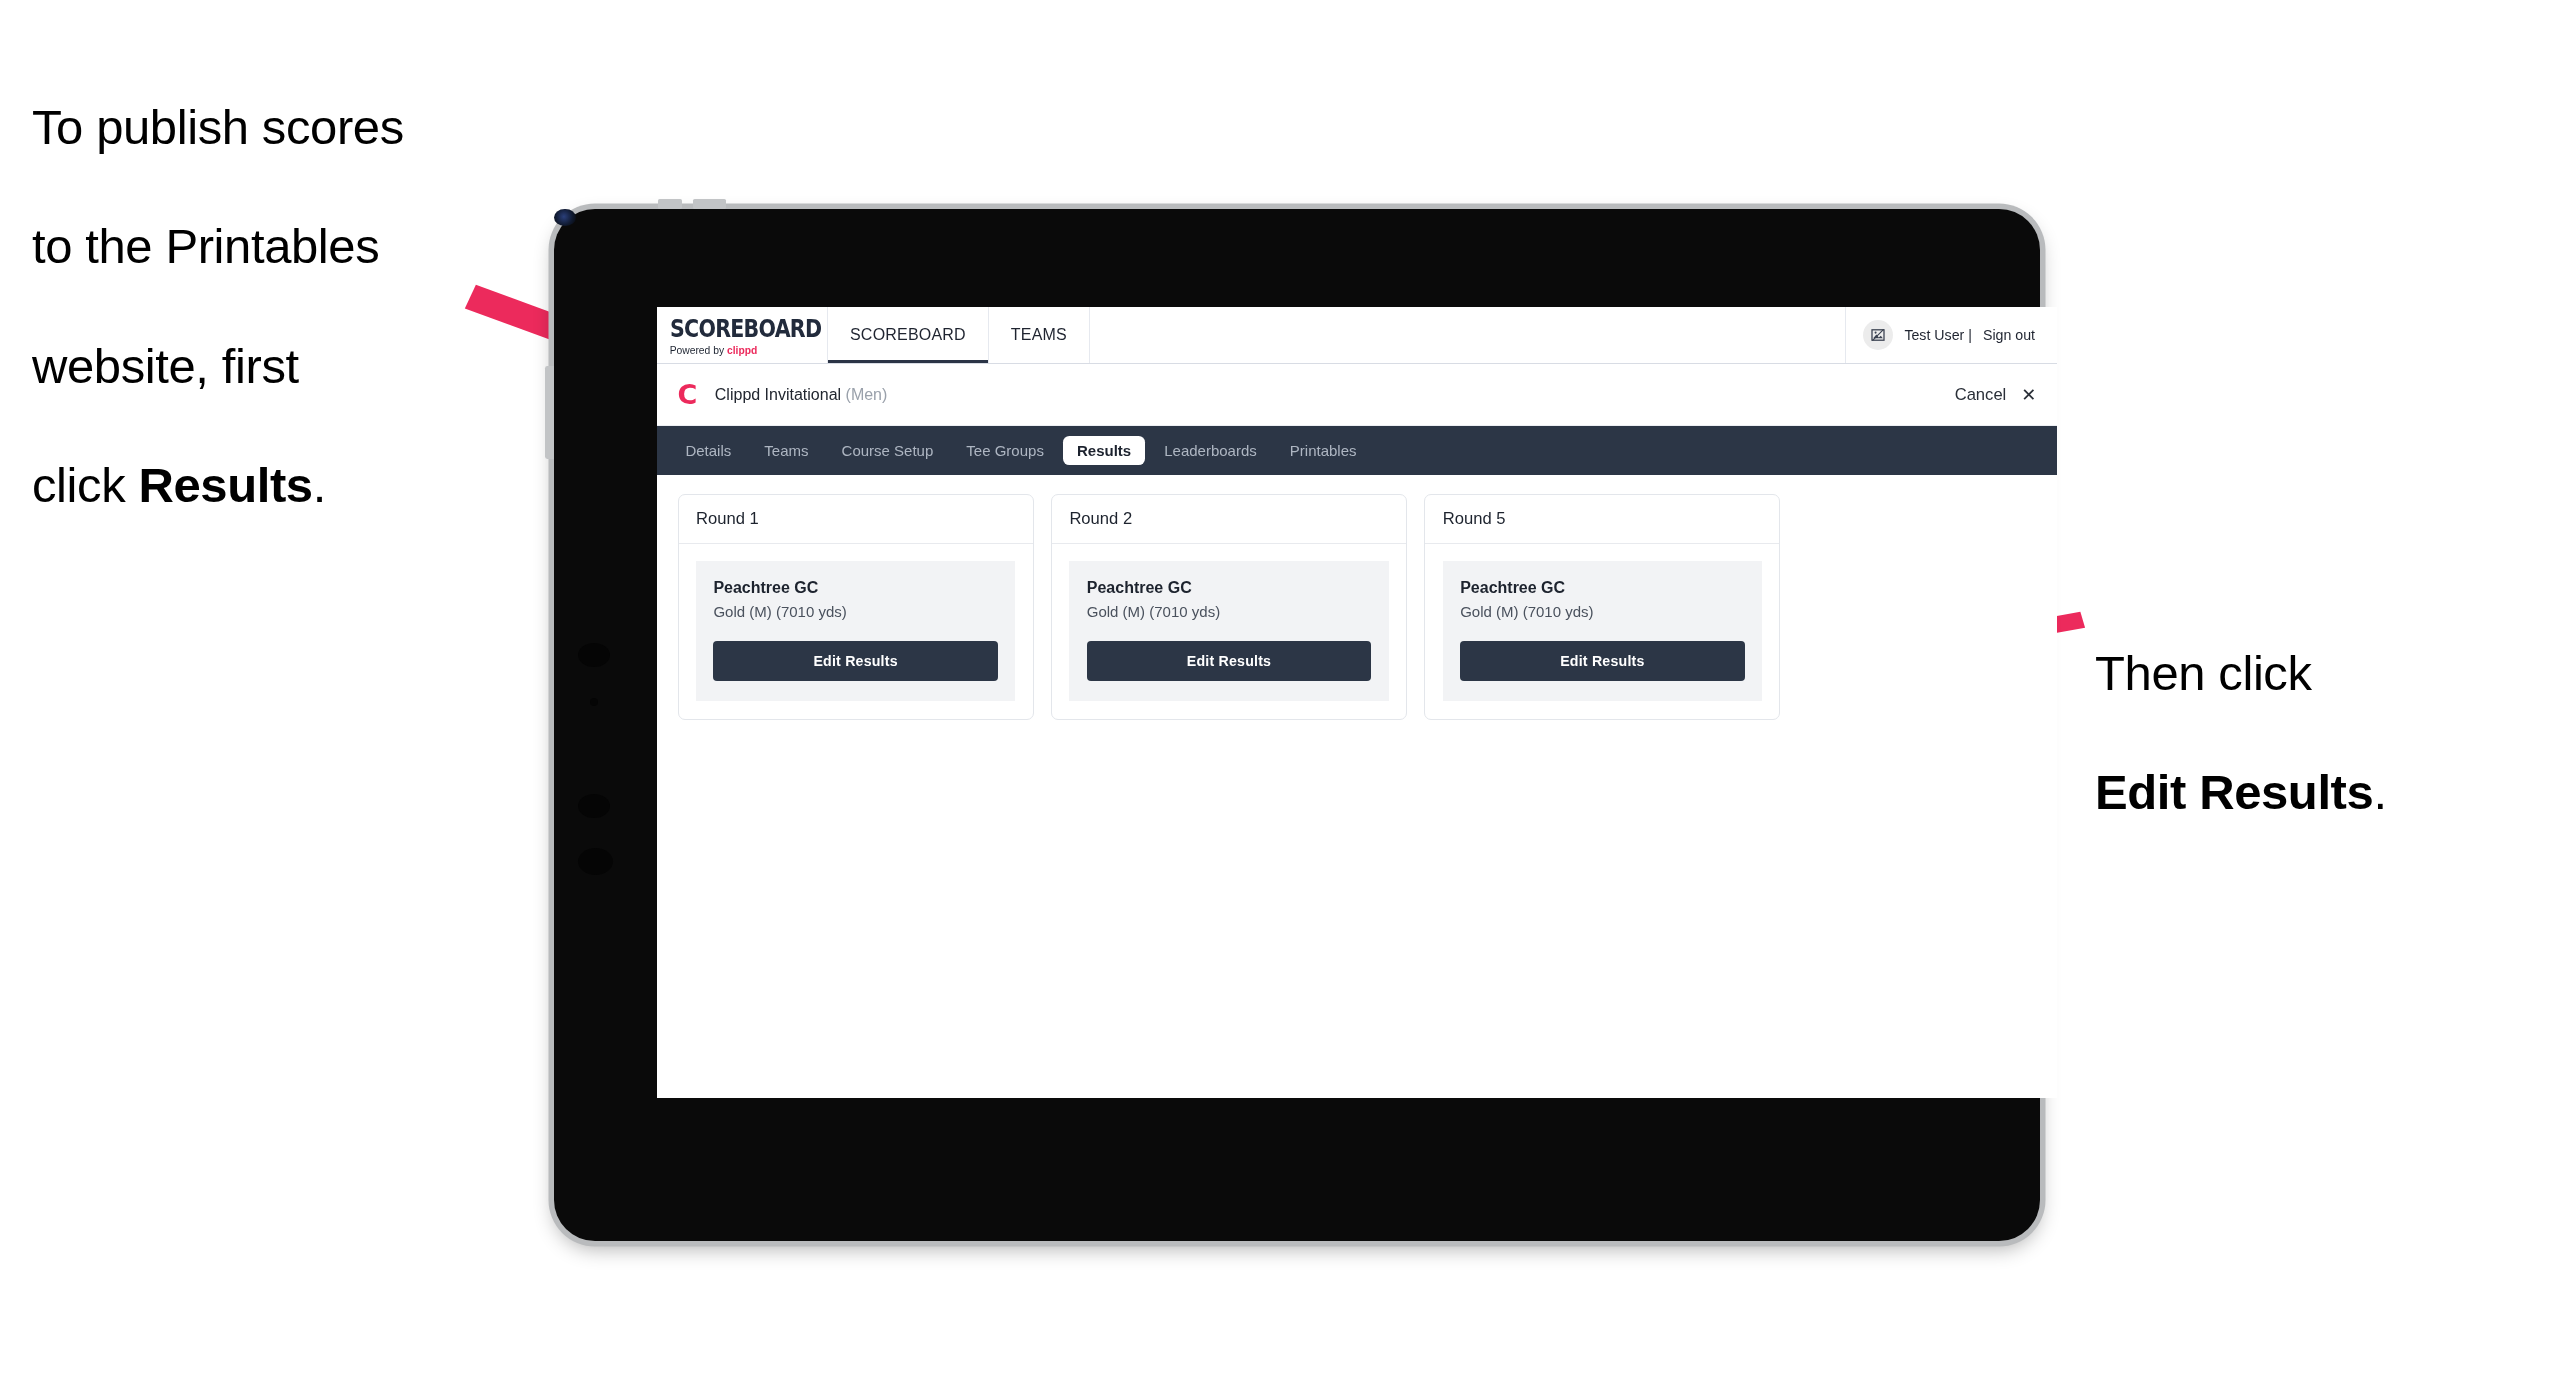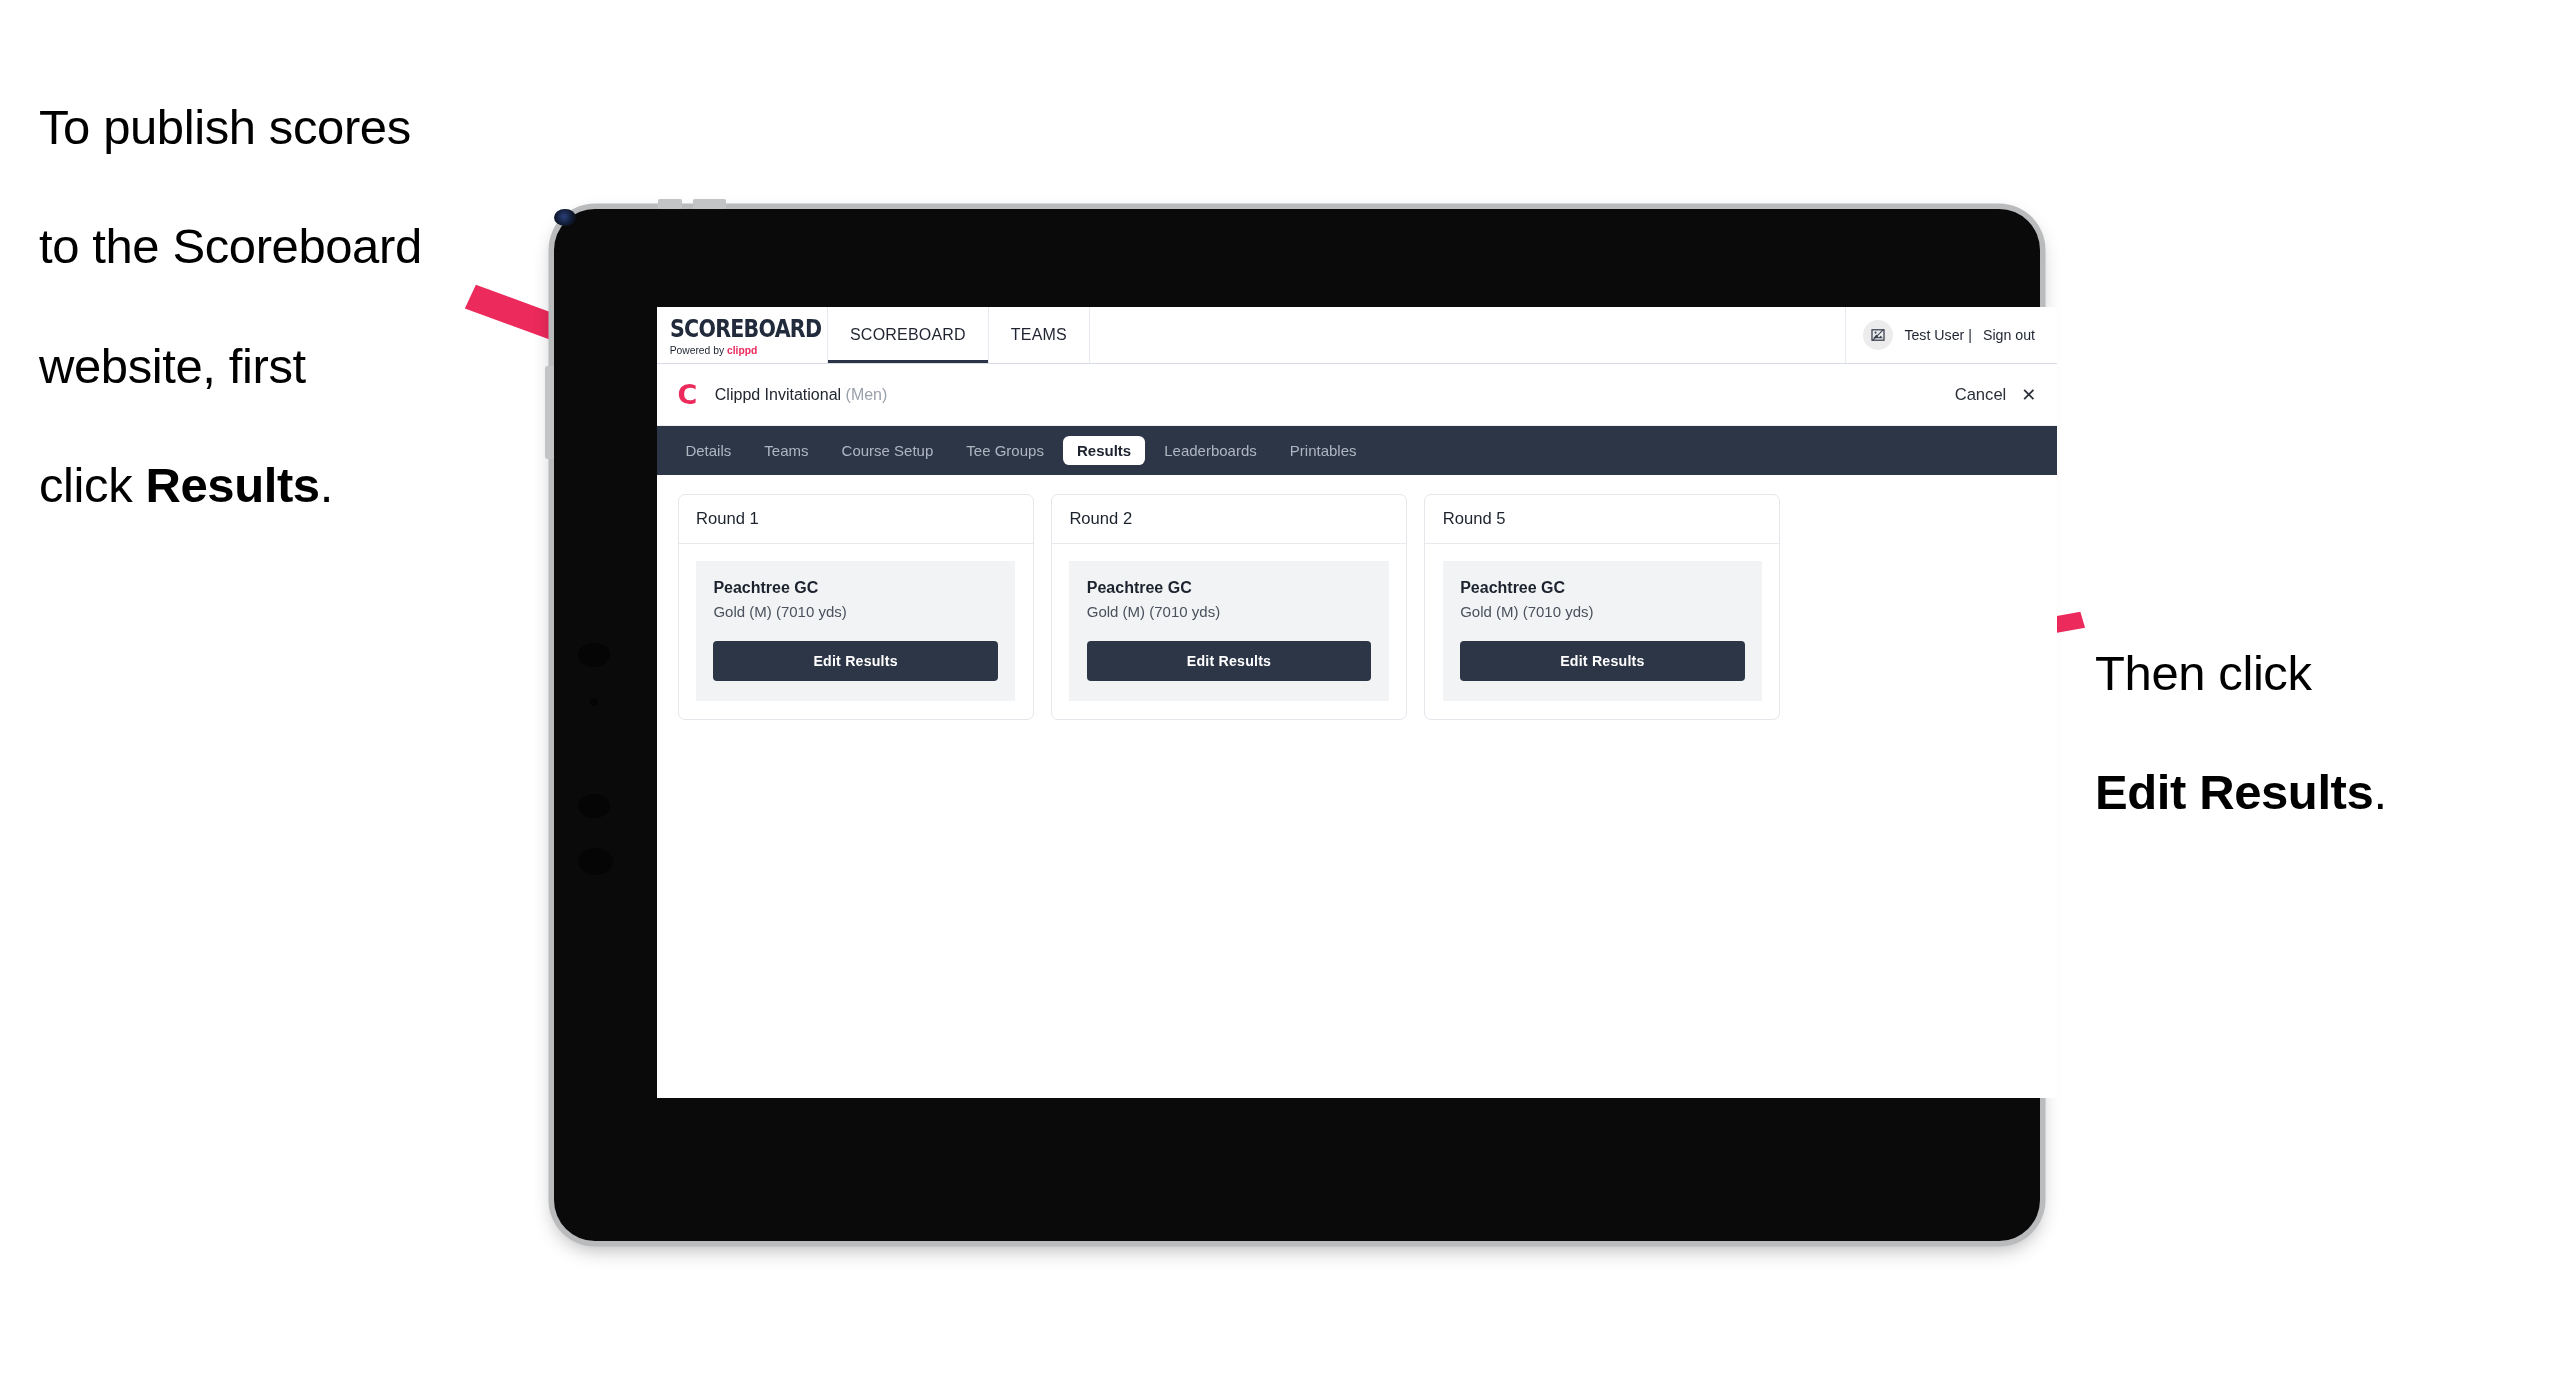--- a/index.html
+++ b/index.html
@@ -15,21 +15,21 @@
   .annotation {
     position: absolute;
     color: #000;
     font-family: "Liberation Sans", sans-serif;
     font-size: 49px;
     line-height: 1.22;
     letter-spacing: -0.4px;
     white-space: pre-line;
   }
   .annotation .strong { font-weight: 700; }
-  #ann-left  { left: 39px; top: 38px; width: 554px; }
+  #ann-left  { left: 32px; top: 38px; width: 554px; }
   #ann-right { left: 2095px; top: 584px; width: 411px; }
 
   
   .arrow-svg { position: absolute; pointer-events: none; }
 
   
   #tablet {
     position: absolute;
     left: 554px; top: 209px;
     width: 1486px; height: 1032px;
@@ -164,21 +164,21 @@
     cursor: pointer; letter-spacing: 0.2px;
   }
 </style>
 </head>
 <body>
 
 <div id="stage">
 
   <div id="ann-left" class="annotation">
     <div>To publish scores</div>
-    <div>to the Scoreboard</div>
+    <div>to the Printables</div>
     <div>website, first</div>
     <div><span>click </span><span class="strong">Results</span><span>.</span></div>
   </div>
 
   <div id="ann-right" class="annotation">
     <div>Then click</div>
     <div><span class="strong">Edit Results</span><span>.</span></div>
   </div>
 
   <svg class="arrow-svg" id="arrow-left" style="left:443px; top:261px;" width="554" height="237" viewBox="0 0 700 300">

